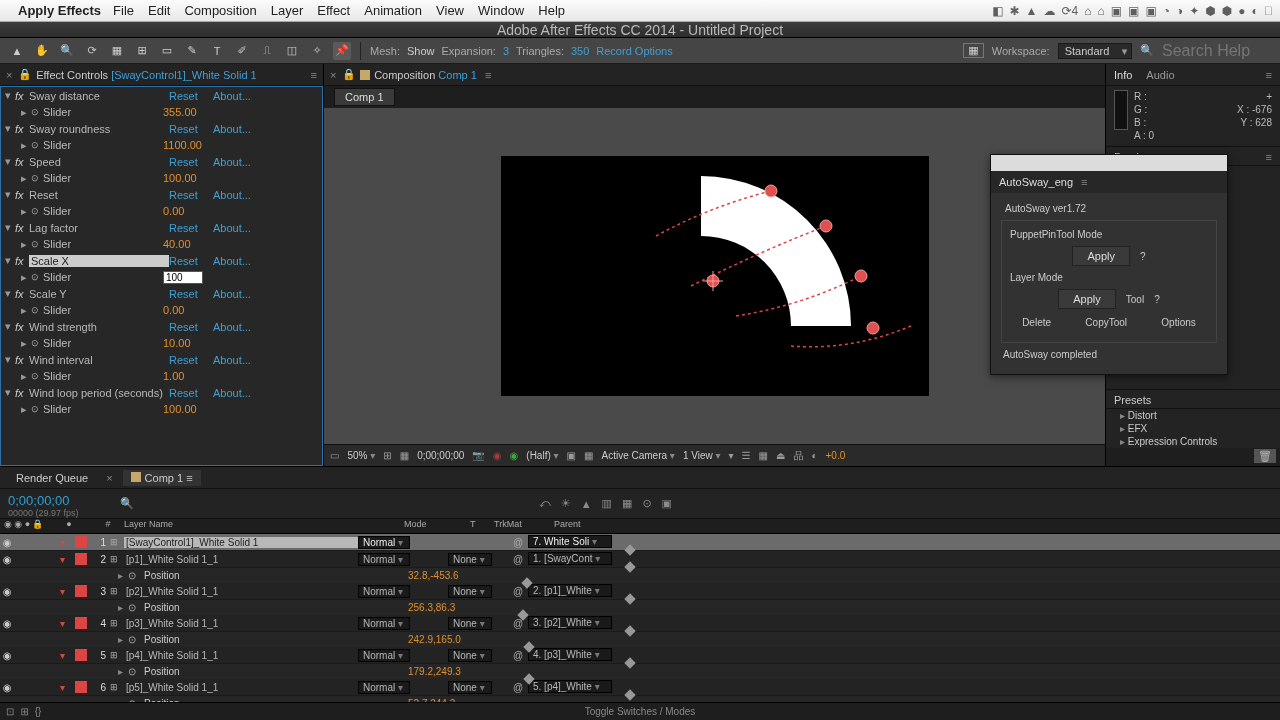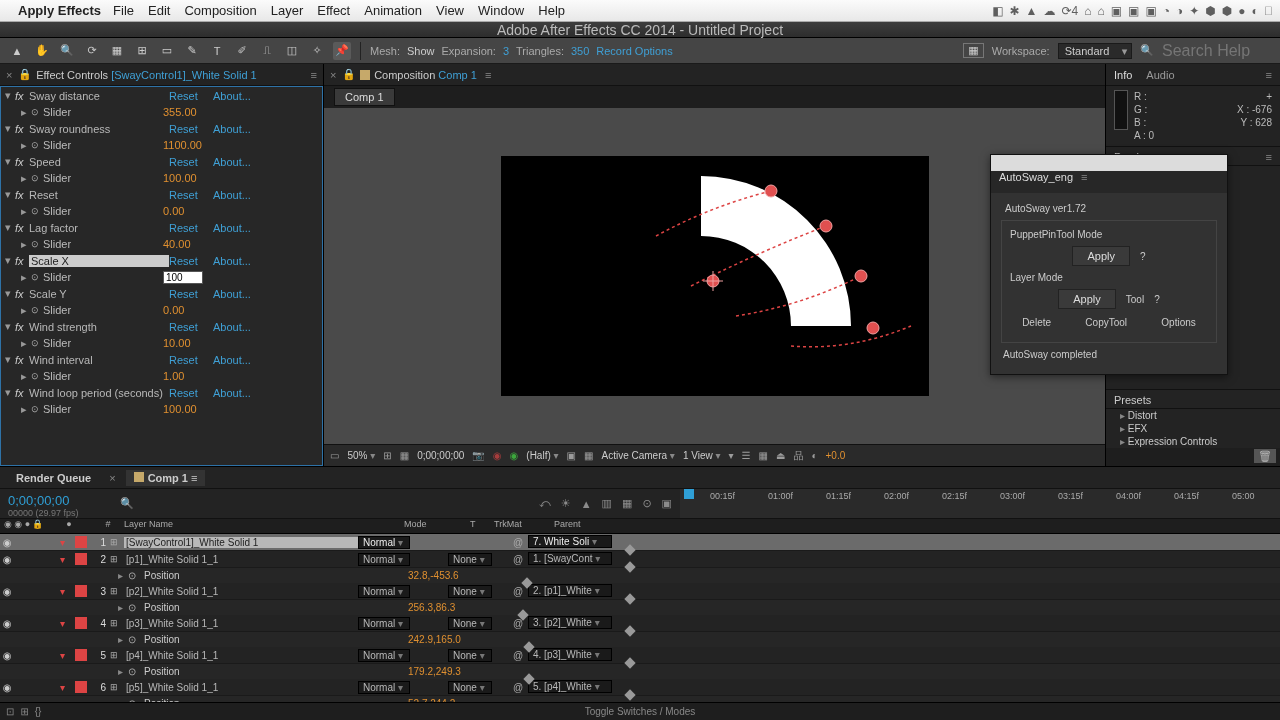--- a/index.html
+++ b/index.html
@@ -75,32 +75,32 @@
 .rtab span.act{ color:#ddd;}
 .info-body{ padding:4px 8px; font-size:10px; line-height:13px; color:#bbb; display:flex; justify-content:space-between;}
 .info-body .sw{ width:14px; height:40px; background:#111; border:1px solid #555; margin-right:6px;}
 .rhdr{ height:20px; padding:0 8px; line-height:20px; color:#ccc; background:#232323; border-top:1px solid #111; border-bottom:1px solid #111;}
 .preset-item{ padding:1px 8px 1px 14px; font-size:10px; color:#ccc;}
 .preset-item:before{content:"▸ "; color:#888;}
 
 
 .autosway{ position:absolute; left:990px; top:154px; width:238px; background:#323232; border:1px solid #111; box-shadow:0 2px 8px rgba(0,0,0,.5); z-index:50;}
 .as-top{ height:16px; background:#dcdcdc;}
-.as-tab{ height:22px; background:#272727; padding:0 8px; display:flex;color:#ddd;}
+.as-tab{ height:22px; background:#272727; padding:0 8px; display:flex;align-items:center; color:#ddd;}
 .as-body{ padding:8px 10px; color:#ccc; font-size:10px;}
 .as-box{ border:1px solid #444; padding:8px; margin-top:4px;}
 .as-btn{ display:inline-block; background:#3a3a3a; border:1px solid #222; padding:3px 14px; color:#ddd; cursor:pointer; font-size:11px;}
 .as-row{ display:flex; justify-content:center; gap:10px; margin:6px 0; align-items:center;}
 .as-row.sub{ justify-content:space-around; margin-top:8px;}
 .as-status{ padding:6px 2px; color:#ccc;}
 
 
 .tl{ height:254px; background:#232323; display:flex; flex-direction:column; border-top:1px solid #000;}
 .tl-tabs{ height:22px; display:flex; align-items:center; padding:0 8px; gap:10px; border-bottom:1px solid #111;}
-.tl-tabs .tab{ padding:2px 8px; color:#ccc;font-weight:bold;}
+.tl-tabs .tab{ padding:2px 8px; color:#ccc;}
 .tl-tabs .tab.act{ background:#333;}
 .tl-tabs .swatch{width:10px;height:10px;background:#c6a96a;display:inline-block;margin-right:4px;}
 .tl-head{ height:30px; display:flex; border-bottom:1px solid #111;}
 .tl-head .tc{ width:120px; padding:4px 8px;}
 .tl-head .tc .time{ color:#2f9fd6; font-size:13px;}
 .tl-head .tc .fr{ color:#777; font-size:9px;}
 .tl-head .icons{ flex:0 0 540px; display:flex; align-items:center; justify-content:flex-end; gap:10px; padding-right:8px;}
 .tl-head .icons span{opacity:.7}
 .tl-head .ruler{ flex:1; position:relative; background:#2a2a2a;}
 .ruler .tick{ position:absolute; top:2px; font-size:9px; color:#aaa;}
@@ -496,35 +496,20 @@
       </div>
     <div class="icons">
       <span>⤺</span>
         <span>☀</span>
       <span>▲</span>
         <span>▥</span>
       <span>▦</span>
         <span>⊙</span>
       <span>▣</span>
     </div>
-    <div class="ruler" id="ruler">
-      <div class="cti">
-          <div class="head"></div>
-        </div>
-    <span class="tick" style="left:30px">00:15f</span>
-        <span class="tick" style="left:88px">01:00f</span>
-        <span class="tick" style="left:146px">01:15f</span>
-        <span class="tick" style="left:204px">02:00f</span>
-        <span class="tick" style="left:262px">02:15f</span>
-        <span class="tick" style="left:320px">03:00f</span>
-        <span class="tick" style="left:378px">03:15f</span>
-        <span class="tick" style="left:436px">04:00f</span>
-        <span class="tick" style="left:494px">04:15f</span>
-        <span class="tick" style="left:552px">05:00</span>
-      </div>
   </div>
   <div class="tl-cols">
     <div class="tc-a">◉ ◉ ● 🔒</div>
       <div class="tc-b">●</div>
       <div class="tc-c"></div>
     <div class="tc-d">#</div>
     <div class="tc-e">Layer Name</div>
     <div class="tc-f">Mode</div>
     <div class="tc-g">T</div>
     <div class="tc-h">TrkMat</div>

